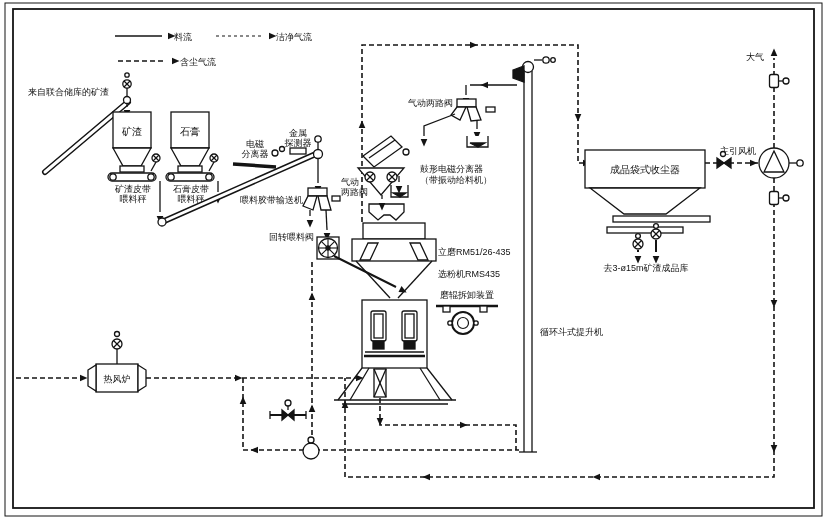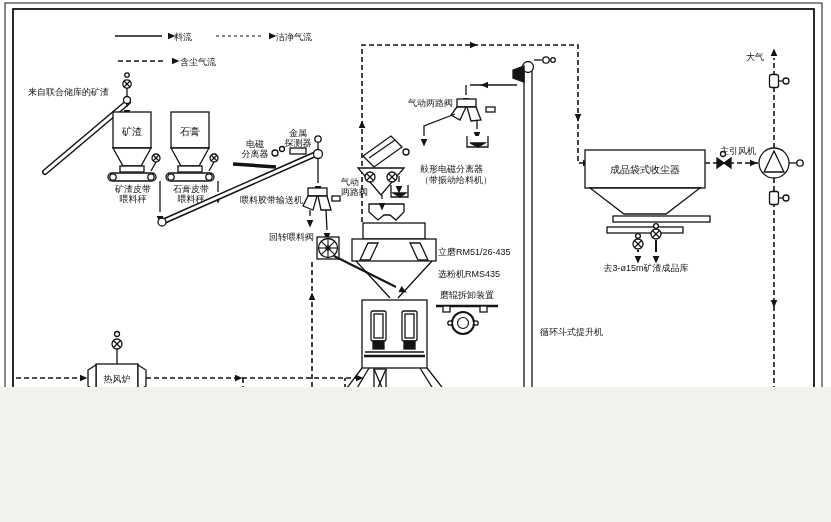--- a/index.html
+++ b/index.html
@@ -1,16 +1,16 @@
 <!DOCTYPE html>
 <html><head>
 <meta charset="utf-8">
 <style>
   html,body{margin:0;padding:0;background:#f2f1ed;}
-  .page{position:relative;width:831px;height:387px;background:#ffffff;font-family:"Liberation Sans","DejaVu Sans",sans-serif;}
+  .page{position:relative;width:831px;height:522px;background:#ffffff;font-family:"Liberation Sans","DejaVu Sans",sans-serif;}
   svg{position:absolute;left:0;top:0;}
   text{fill:#121212;}
   .t9{font-size:9px;} .t10{font-size:10px;}
   .ln{stroke:#141414;stroke-width:1.3;fill:none;}
   .ln2{stroke:#141414;stroke-width:2;fill:none;}
   .gas{stroke:#141414;stroke-width:1.6;fill:none;stroke-dasharray:5 3;}
   .gasf{stroke:#141414;stroke-width:1.2;fill:none;stroke-dasharray:3 3;}
   .sh{stroke:#141414;stroke-width:1.3;fill:#ffffff;}
   .shk{stroke:#141414;stroke-width:1.3;fill:#141414;}
   .arr{fill:#141414;stroke:none;}

